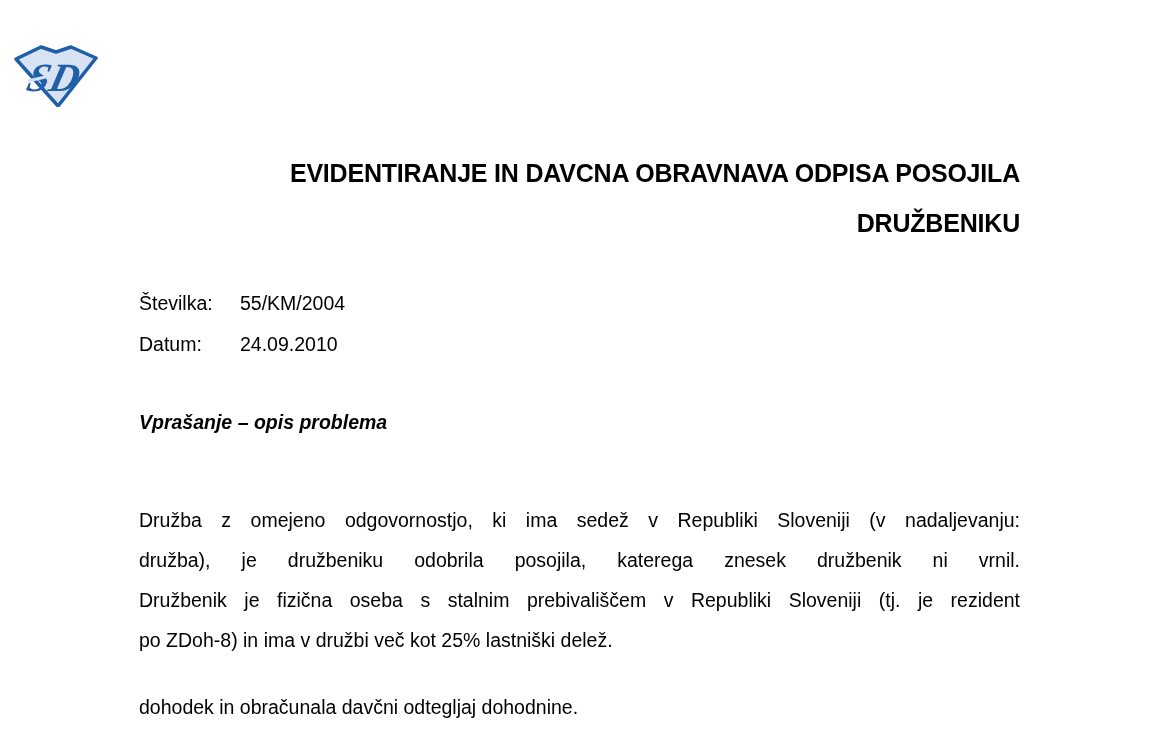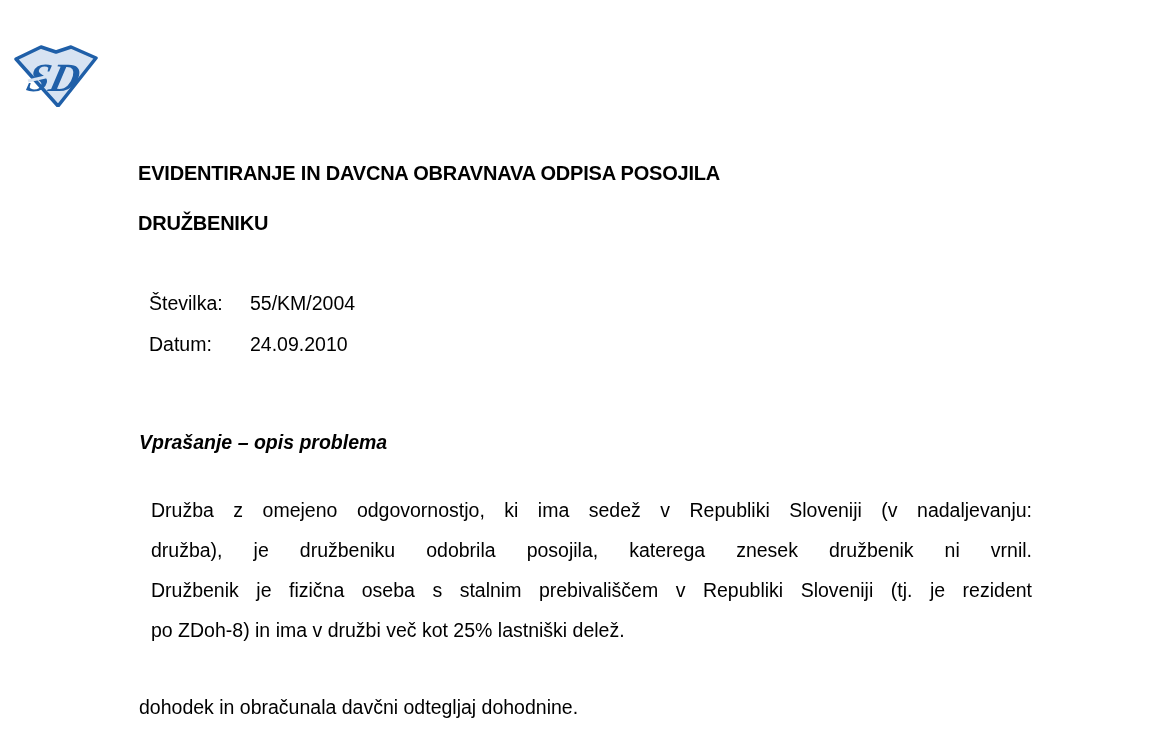--- a/index.html
+++ b/index.html
@@ -17,56 +17,55 @@
     left: 14px;
     top: 45px;
     width: 84px;
     height: 62px;
   }
   .doc-title {
     position: absolute;
     left: 138px;
     top: 148px;
     width: 882px;
-    text-align: left;
+    text-align: right;
     font-weight: bold;
-    font-size: 20px;
+    font-size: 25px;
     line-height: 50px;
     letter-spacing: -0.2px;
   }
   .doc-title .t-line { white-space: nowrap; }
   .meta {
     position: absolute;
-    left: 149px;
+    left: 139px;
     top: 291px;
     font-size: 19.5px;
   }
   .meta-row {
     display: flex;
     line-height: 24px;
     margin-bottom: 17px;
   }
   .meta-label { width: 101px; flex: 0 0 101px; }
   .question-heading {
     position: absolute;
     left: 139px;
     top: 411px;
     font-size: 19.5px;
     font-weight: bold;
     font-style: italic;
-    margin-top: 20px;
   }
   .para {
     position: absolute;
     left: 139px;
     width: 881px;
     font-size: 19.5px;
     line-height: 40px;
   }
-  .para-1 { top: 490px; margin-left: 12px; }
+  .para-1 { top: 500px; }
   .para-2 { top: 687px; }
   .para .line { text-align: justify; }
   .para .line.just { text-align-last: justify; }
 </style>
 </head>
 <body>
 
 <div class="page">
 
   <div class="logo">

